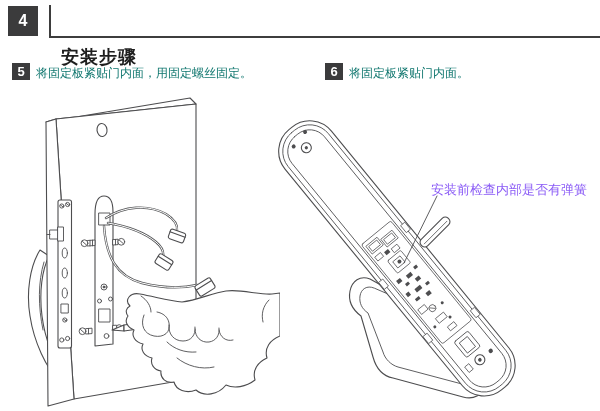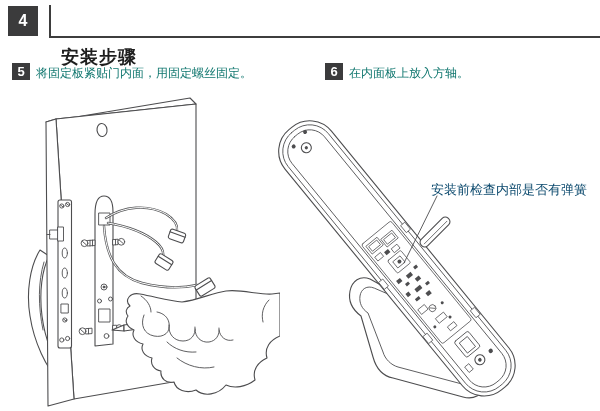--- a/index.html
+++ b/index.html
@@ -17,38 +17,38 @@
   .hdr-num{left:8px;top:6px;width:30px;height:30px;font-size:16px;}
   .hdr-divider{position:absolute;left:49px;top:5px;width:2px;height:33px;background:#3d3d3d;}
   .hdr-title{position:absolute;left:61px;top:10px;font-size:18px;font-weight:bold;color:#1e1e1e;letter-spacing:1px;margin-top:35px;}
   .hdr-rule{position:absolute;left:49px;top:36px;width:551px;height:2px;background:#3d3d3d;}
   .step-badge{width:18px;height:17px;font-size:13px;}
   .step5-badge{left:12px;top:63px;}
   .step6-badge{left:325px;top:63px;}
   .step-text{position:absolute;top:65px;font-size:12px;color:#0f766e;white-space:nowrap;}
   .step5-text{left:36px;}
   .step6-text{left:349px;}
-  .callout{position:absolute;left:431px;top:181px;font-size:13px;color:#0c4a6e;white-space:nowrap;}
+  .callout{position:absolute;left:431px;top:181px;font-size:13px;color:#8b5cf6;white-space:nowrap;}
   .illus{position:absolute;}
   .illus path,.illus rect,.illus circle,.illus ellipse,.illus line{vector-effect:non-scaling-stroke;}
   svg{display:block;}
 </style>
 </head>
 <body>
 
 <div class="badge hdr-num">4</div>
 <div class="hdr-divider"></div>
 <div class="hdr-title">安装步骤</div>
 <div class="hdr-rule"></div>
 
 <div class="badge step-badge step5-badge">5</div>
 <div class="step-text step5-text">将固定板紧贴门内面，用固定螺丝固定。</div>
 
 <div class="badge step-badge step6-badge">6</div>
-<div class="step-text step6-text">在内面板上放入方轴。</div>
+<div class="step-text step6-text">将固定板紧贴门内面。</div>
 
 <svg class="illus" style="left:20px;top:90px;" width="260" height="320" viewBox="0 0 260 320" fill="none" stroke="#4d4d4f" stroke-width="1.1" stroke-linejoin="round" stroke-linecap="round">
 
   <g>
     <path d="M 20,160 C 10,176 6,202 10,226 C 14,252 26,278 40,292 L 46,286 C 34,271 25,249 22,226 C 19,202 22,180 29,166 Z" fill="#fff"></path>
     <path d="M 24,172 C 18,192 18,216 23,240" stroke-width="0.9"></path>
   </g>
 
   <g>
     <path d="M 26,32 L 170,8 L 176,14 L 36,29 Z" fill="#fff"></path>

